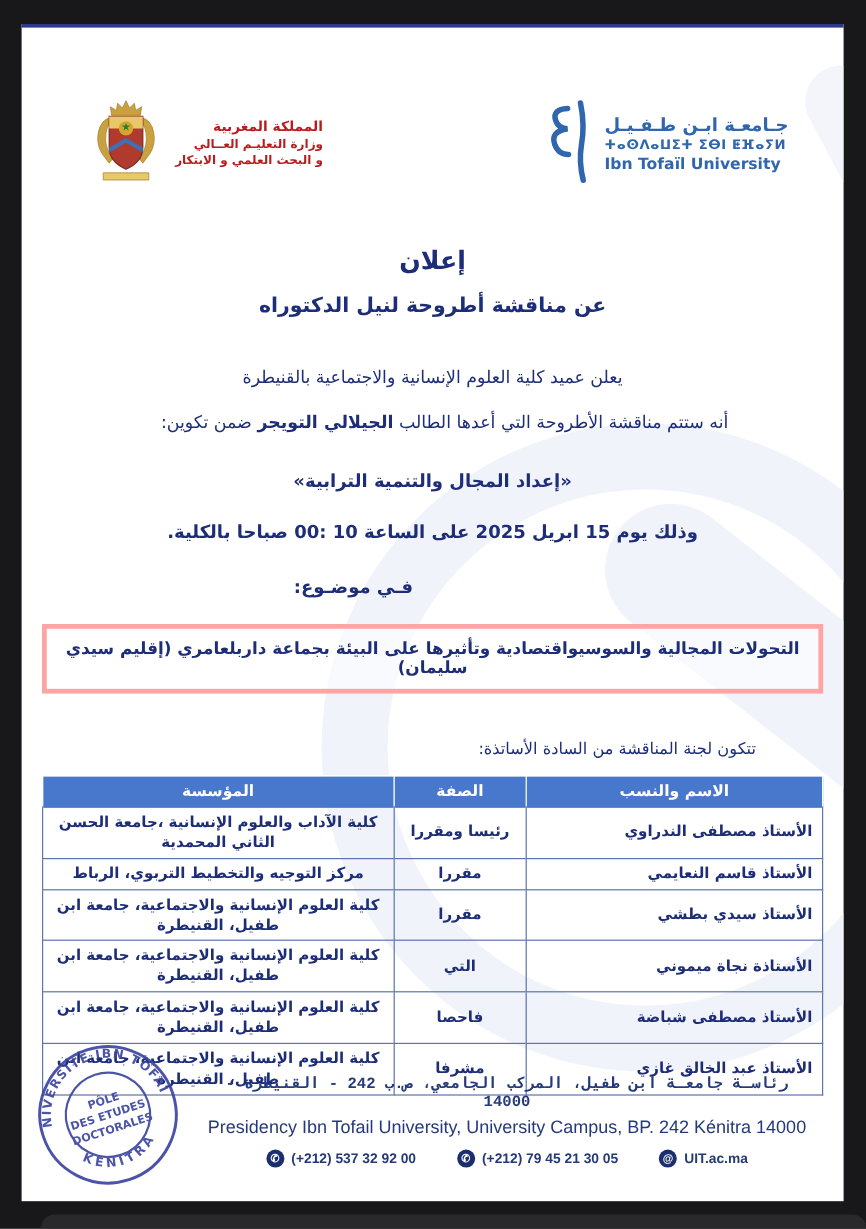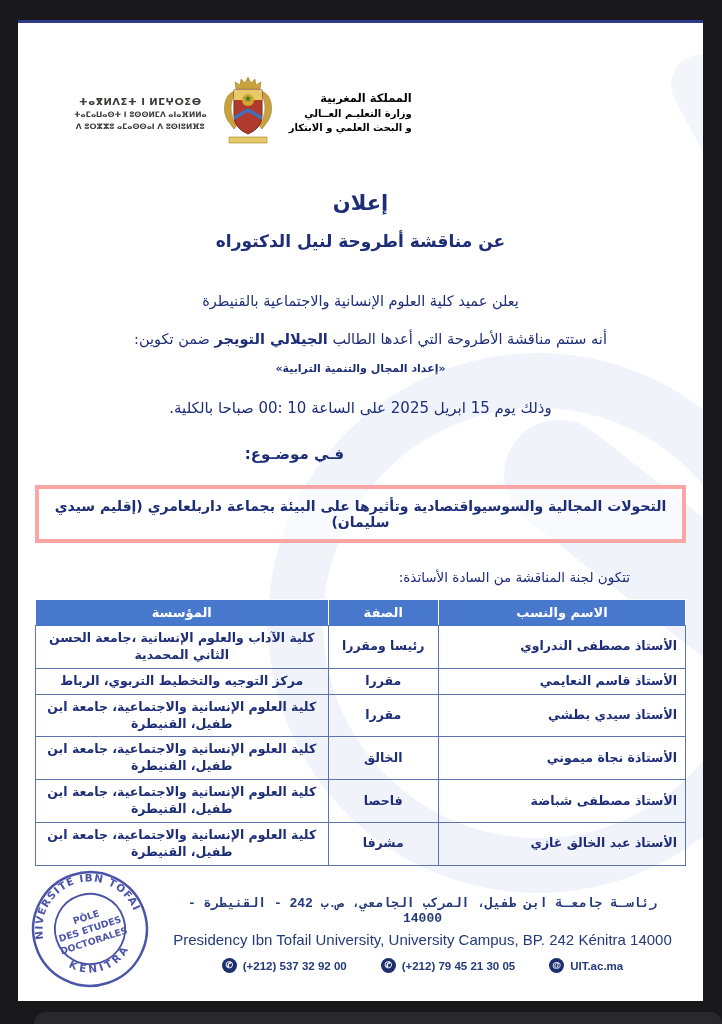--- a/index.html
+++ b/index.html
@@ -41,49 +41,49 @@
   
   .header{
     position:relative;
     display:flex;justify-content:space-between;align-items:center;
     padding:52px 46px 0 56px;
   }
   .gov-group{display:flex;align-items:center;gap:10px;}
   .gov-tifinagh{color:#3f3b37;text-align:center;line-height:1.5;}
   .gov-tifinagh .t1{font-size:10px;font-weight:bold;letter-spacing:.5px;}
   .gov-tifinagh .t2,.gov-tifinagh .t3{font-size:7.5px;font-weight:bold;}
-  .ministry{direction:rtl;text-align:right;color:#000000;line-height:1.45;}
+  .ministry{direction:rtl;text-align:right;color:#b91c1c;line-height:1.45;}
   .ministry .m1{font-size:11.5px;font-weight:bold;}
   .ministry .m2,.ministry .m3{font-size:10px;font-weight:bold;}
   .uit-group{display:flex;align-items:center;gap:8px;}
   .uit-text{text-align:left;color:#2f66ad;line-height:1.35;}
   .uit-text .u1{font-size:15px;font-weight:bold;direction:rtl;letter-spacing:1px;}
   .uit-text .u2{font-size:11px;font-weight:bold;letter-spacing:.5px;}
   .uit-text .u3{font-size:13px;font-weight:bold;}
   
   .announce{direction:rtl;color:#1d2d77;position:relative;}
   .a-title{text-align:center;font-size:21px;font-weight:bold;margin-top:40px;}
   .a-subtitle{text-align:center;font-size:17px;font-weight:bold;margin-top:16px;}
   .a-line{text-align:center;font-size:14.5px;margin-top:0;}
   .p1{margin-top:42px;}
   .p2{margin-top:22px;padding-left:20px;}
   .p2 .student{font-weight:bold;}
-  .formation{margin-top:15px;font-weight:bold;font-size:11px;}
-  .dateline{margin-top:24px;font-weight:normal;font-size:15px;}
+  .formation{margin-top:31px;font-weight:bold;font-size:15px;}
+  .dateline{margin-top:24px;font-weight:bold;font-size:15px;}
   .subject-label{margin-top:28px;font-weight:bold;font-size:15px;padding-left:0;text-align:center;transform:translateX(-66px);}
   .time-ltr{direction:ltr;unicode-bidi:embed;}
   .subject-box{
     margin:22px 17px 0 17px;
     border:4px solid #fca5a5;
     padding:9px 10px;
     text-align:center;font-weight:bold;font-size:14px;color:#1d2d77;
     background:rgba(255,255,255,0.6);
   }
   .committee-intro{
-    margin-top:26px;text-align:right;padding-left:70px;padding-right:0;
+    margin-top:38px;text-align:right;padding-left:70px;padding-right:0;
     font-size:13.5px;transform:translateX(-73px) ;direction:rtl;text-align:left;
   }
   
   .committee-intro{transform:none;text-align:right;padding-right:73px;}
   
   table.committee{
     direction:rtl;
     border-collapse:collapse;
     margin:14px 17px 0 17px;
     width:651px;
@@ -131,45 +131,53 @@
 <body>
 
 <div class="page">
 
   <div class="wm-ring"></div>
   <div class="wm-band"></div>
   <div class="wm-band2"></div>
 
   <div class="header">
     <div class="gov-group">
-      <div class="gov-tifinagh">
-        <div class="t1">ⵜⴰⴳⵍⴷⵉⵜ ⵏ ⵍⵎⵖⵔⵉⴱ</div>
-        <div class="t2">ⵜⴰⵎⴰⵡⴰⵙⵜ ⵏ ⵓⵙⵙⵍⵎⴷ ⴰⵏⴰⴼⵍⵍⴰ</div>
-        <div class="t3">ⴷ ⵓⵔⵣⵣⵓ ⴰⵎⴰⵙⵙⴰⵏ ⴷ ⵓⵙⵏⵓⵍⴼⵓ</div>
-      </div>
       <div>
         <svg width="62" height="72" viewBox="0 0 62 72">
           <path d="M31 2 l3 6 4-4 1 6 5-3-1 7 h-24 l-1-7 5 3 1-6 4 4 z" fill="#c9a23f" stroke="#a07f2a" stroke-width="0.6"></path>
           <path d="M18 16 q-8 2 -10 12 q-2 10 3 18 l6 8 3-4 q-6-8 -6-16 q0-12 6-16 z" fill="#c9a23f" stroke="#a07f2a" stroke-width="0.6"></path>
           <path d="M44 16 q8 2 10 12 q2 10 -3 18 l-6 8 -3-4 q6-8 6-16 q0-12 -6-16 z" fill="#c9a23f" stroke="#a07f2a" stroke-width="0.6"></path>
           <path d="M17 15 h28 v26 q0 12 -14 18 q-14-6 -14-18 z" fill="#b03a2e" stroke="#7d2a20" stroke-width="1"></path>
           <path d="M17 15 h28 v10 h-28 z" fill="#e8c96a"></path>
           <circle cx="31" cy="25" r="6" fill="#d4a62f"></circle>
           <path d="M31 20 l2.2 6.8 -5.8-4.2 h7.2 l-5.8 4.2 z" fill="#2e7d32"></path>
           <path d="M17 41 l14 -8 14 8 v4 l-14 -8 -14 8 z" fill="#3f6fb5"></path>
           <path d="M12 62 h38 v6 h-38 z" fill="#e8c96a" stroke="#a07f2a" stroke-width="0.6"></path>
         </svg>
       </div>
       <div class="ministry">
         <div class="m1">المملكة المغربية</div>
         <div class="m2">وزارة التعليـم العــالي</div>
         <div class="m3">و البحث العلمي و الابتكار</div>
       </div>
     </div>
 
+    <div class="uit-group">
+      <div>
+        <svg width="46" height="86" viewBox="0 0 60 96">
+          <path d="M44 6 q5 24 1 46 q-3 18 2 38" fill="none" stroke="#2f66ad" stroke-width="6" stroke-linecap="round"></path>
+          <path d="M30 12 q-17 1 -13 13 q3 9 13 9 q-19 3 -14 17 q4 11 15 11" fill="none" stroke="#2f66ad" stroke-width="6" stroke-linecap="round"></path>
+        </svg>
+      </div>
+      <div class="uit-text">
+        <div class="u1">جـامعـة ابـن طـفـيـل</div>
+        <div class="u2">ⵜⴰⵙⴷⴰⵡⵉⵜ ⵉⴱⵏ ⵟⴼⴰⵢⵍ</div>
+        <div class="u3">Ibn Tofaïl University</div>
+      </div>
+    </div>
   </div>
 
   <div class="announce">
     <div class="a-title">إعلان</div>
     <div class="a-subtitle">عن مناقشة أطروحة لنيل الدكتوراه</div>
 
     <p class="a-line p1">يعلن عميد كلية العلوم الإنسانية والاجتماعية  بالقنيطرة</p>
 
     <p class="a-line p2"><span>أنه ستتم مناقشة الأطروحة التي أعدها الطالب </span><span class="student">الجيلالي التويجر</span><span> ضمن تكوين:</span></p>
 
@@ -207,21 +215,21 @@
           <td class="cell-role">مقررا</td>
           <td class="cell-inst">مركز التوجيه والتخطيط التربوي، الرباط</td>
         </tr>
         <tr>
           <td class="cell-name">الأستاذ  سيدي بطشي</td>
           <td class="cell-role">مقررا</td>
           <td class="cell-inst">كلية العلوم الإنسانية والاجتماعية، جامعة ابن طفيل، القنيطرة</td>
         </tr>
         <tr>
           <td class="cell-name">الأستاذة نجاة ميموني</td>
-          <td class="cell-role">الخالق</td>
+          <td class="cell-role">التي</td>
           <td class="cell-inst">كلية العلوم الإنسانية والاجتماعية، جامعة ابن طفيل، القنيطرة</td>
         </tr>
         <tr>
           <td class="cell-name">الأستاذ مصطفى شباضة</td>
           <td class="cell-role">فاحصا</td>
           <td class="cell-inst">كلية العلوم الإنسانية والاجتماعية، جامعة ابن طفيل، القنيطرة</td>
         </tr>
         <tr>
           <td class="cell-name">الأستاذ عبد الخالق غازي</td>
           <td class="cell-role">مشرفا</td>

